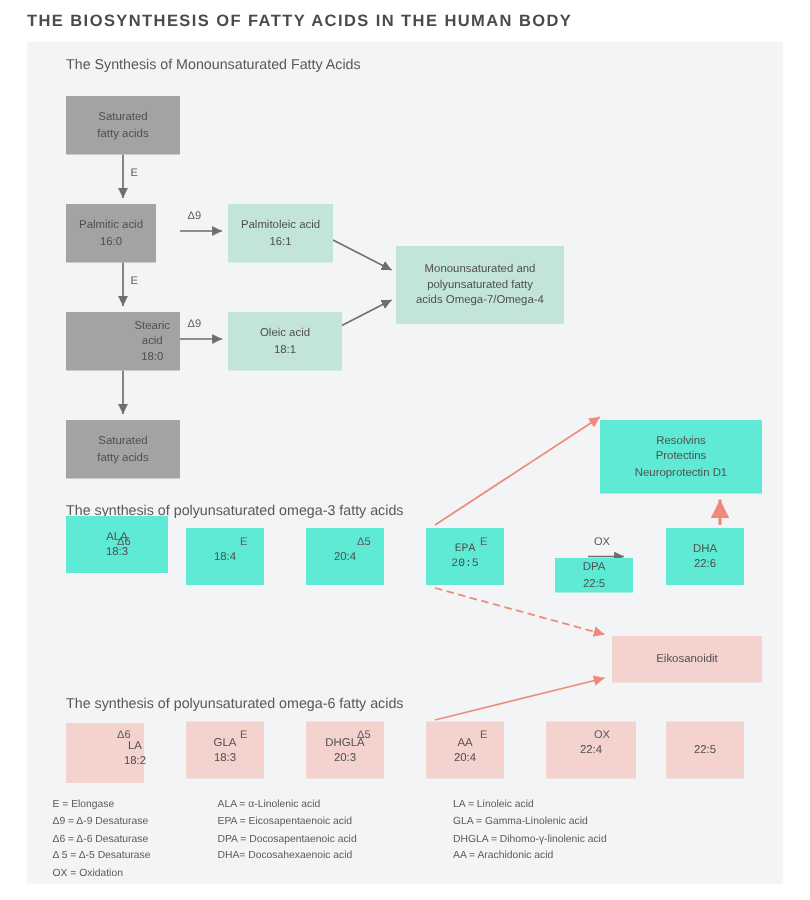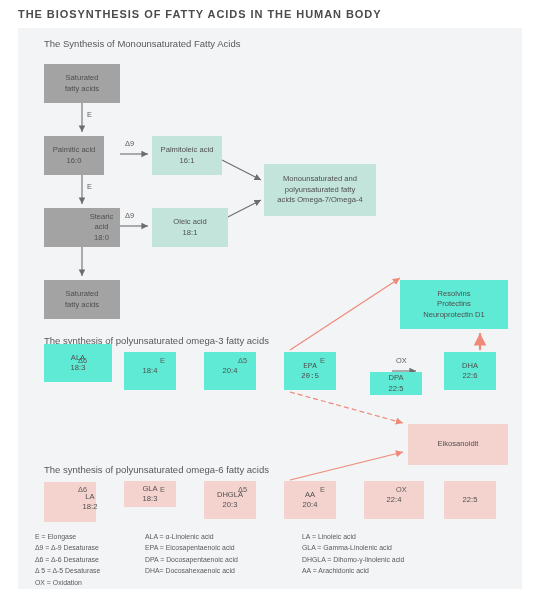--- a/index.html
+++ b/index.html
@@ -184,31 +184,31 @@
     <div class="edge-label" style="left:220px;top:328px;">Δ5</div>
     <div class="edge-label" style="left:302px;top:328px;">E</div>
     <div class="edge-label" style="left:378px;top:328px;">OX</div>
 
     <div class="node green" style="left:382px;top:252px;width:108px;height:49px;">
       <span>Resolvins</span>
       <span>Protectins</span>
       <span>Neuroprotectin D1</span>
     </div>
 
-    <div class="node lightpink" style="left:390px;top:396px;width:100px;height:41px;">
+    <div class="node lightpink" style="left:390px;top:396px;width:100px;height:31px;">
       <span>Eikosanoidit</span>
     </div>
 
     <div class="section-title" style="left:26px;top:436px;">The synthesis of polyunsaturated omega-6 fatty acids</div>
 
     <div class="node lightpink" style="left:26px;top:454px;width:52px;height:40px;padding-left:42px;">
       <span>LA</span>
       <span>18:2</span>
     </div>
-    <div class="node lightpink" style="left:106px;top:453px;width:52px;height:26px;text-align:center;">
+    <div class="node lightpink" style="left:106px;top:453px;width:52px;height:38px;text-align:center;">
       <span>GLA</span>
       <span>18:3</span>
     </div>
     <div class="node lightpink" style="left:186px;top:453px;width:52px;height:38px;">
       <span>DHGLA</span>
       <span>20:3</span>
     </div>
     <div class="node lightpink" style="left:266px;top:453px;width:52px;height:38px;">
       <span>AA</span>
       <span>20:4</span>

